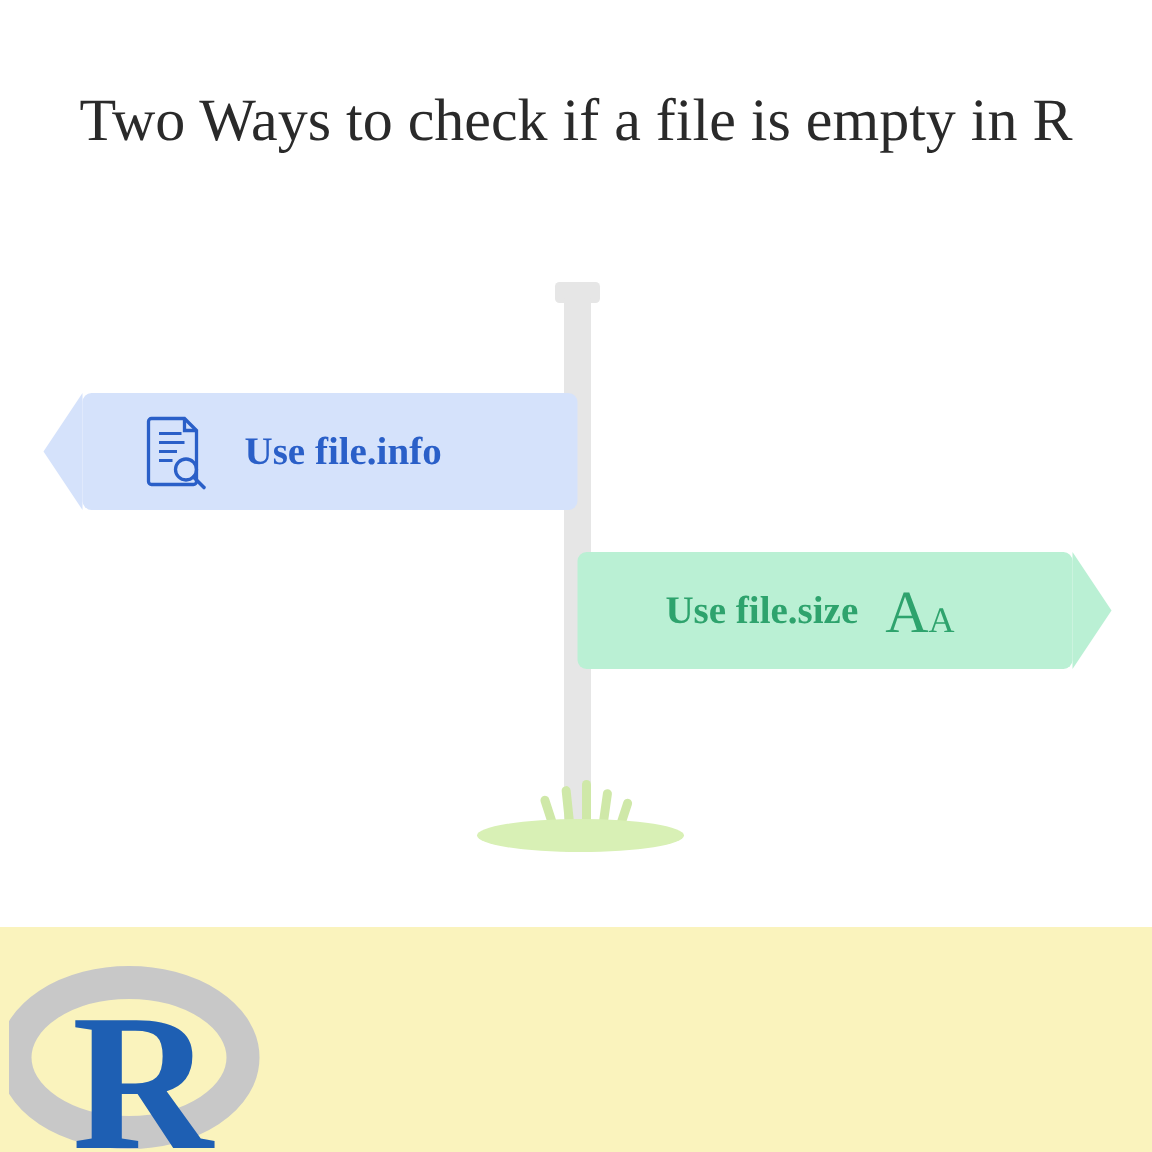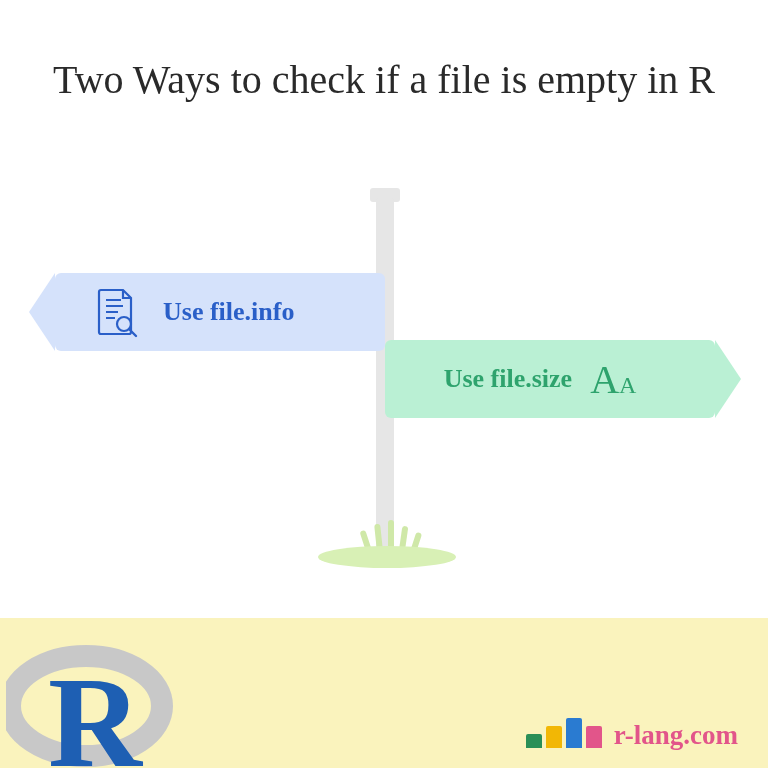--- a/index.html
+++ b/index.html
@@ -49,21 +49,20 @@
       position: absolute;
       left: 55px;
       top: 92px;
       width: 330px;
       height: 78px;
       background: #d5e2fb;
       border-radius: 6px;
       display: flex;
       align-items: center;
       padding-left: 38px;
-      margin-top: 11px;
     }
     .sign-left::before {
       content: "";
       position: absolute;
       left: -26px;
       top: 0;
       width: 0; height: 0;
       border-top: 39px solid transparent;
       border-bottom: 39px solid transparent;
       border-right: 26px solid #d5e2fb;
@@ -75,21 +74,21 @@
     }
     .sign-left-text {
       color: #2a5fc8;
       font-size: 26px;
       font-weight: 600;
     }
     
     .sign-right {
       position: absolute;
       left: 385px;
-      top: 170px;
+      top: 198px;
       width: 330px;
       height: 78px;
       background: #baf0d4;
       border-radius: 6px;
       display: flex;
       align-items: center;
       justify-content: center;
       gap: 18px;
       padding-right: 20px;
     }
@@ -228,22 +227,13 @@
   </div>
 </div>
 
 <div class="footer">
   <div class="r-logo-wrap">
     <svg width="170" height="140" viewBox="0 0 170 140">
       <ellipse cx="80" cy="68" rx="76" ry="50" fill="none" stroke="#c8c8c8" stroke-width="22"></ellipse>
       <text x="42" y="128" font-family="Georgia, 'Times New Roman', serif" font-size="130" font-weight="bold" fill="#1e5fb3">R</text>
     </svg>
   </div>
-  <div class="site-brand">
-    <div class="bars">
-      <div class="bar b1"></div>
-      <div class="bar b2"></div>
-      <div class="bar b3"></div>
-      <div class="bar b4"></div>
-    </div>
-    <div class="site-text">r-lang.com</div>
-  </div>
 </div>
 
 </body></html>

